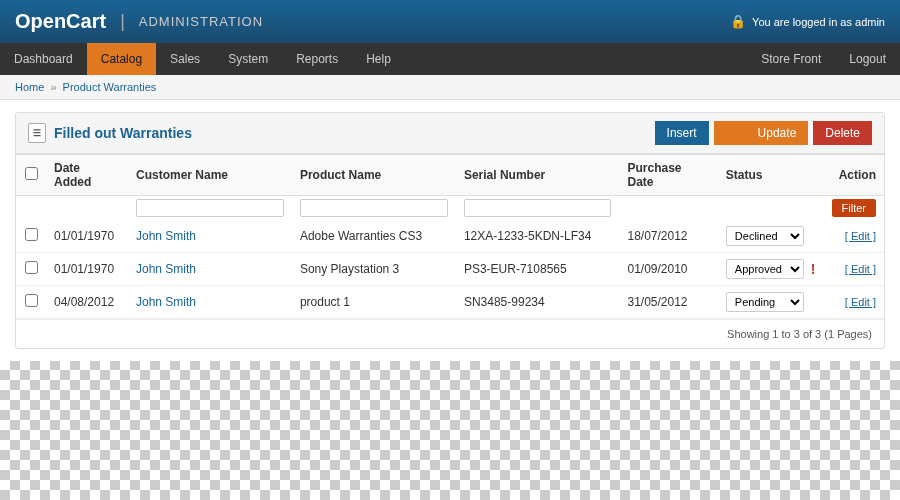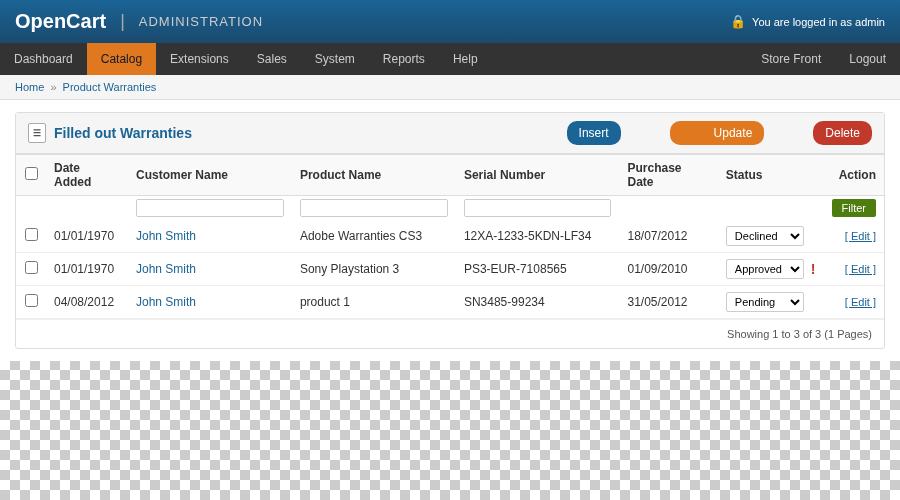--- a/index.html
+++ b/index.html
@@ -147,29 +147,28 @@
       position: relative;
     }
     .panel-buttons {
       display: flex;
       gap: 5px;
     }
     .btn {
       padding: 5px 12px;
       font-size: 12px;
       border: none;
-      border-radius: 10px;
+      border-radius: 0;
       cursor: pointer;
       color: #fff;
-      margin-left: 44px;
     }
     .btn-primary { background: #1a6496; }
     .btn-warning { background: #e07820; padding-left: 44px; }
     .btn-danger { background: #c0392b; }
-    .btn-filter { background: #4d7c0f; color: #fff; padding: 3px 10px; font-size: 11px; border: none; border-radius: 2px; cursor: pointer; }
+    .btn-filter { background: #c2410c; color: #fff; padding: 3px 10px; font-size: 11px; border: none; border-radius: 2px; cursor: pointer; }
 
     
     .table-wrapper { overflow: auto; }
     table {
       width: 100%;
       border-collapse: collapse;
       font-size: 12px;
     }
     thead th {
       background: #f9f9f9;
@@ -235,21 +234,20 @@
     <div class="header-right">
       <span class="lock-icon">🔒</span>
       <span>You are logged in as admin</span>
     </div>
   </div>
 
   <div class="navbar">
     <div class="nav-left">
       <a class="nav-item">Dashboard</a>
       <a class="nav-item active">Catalog</a>
-      <a class="nav-item">Extensions</a>
       <a class="nav-item">Sales</a>
       <a class="nav-item">System</a>
       <a class="nav-item">Reports</a>
       <a class="nav-item">Help</a>
     </div>
     <div class="nav-right">
       <a class="nav-item">Store Front</a>
       <a class="nav-item">Logout</a>
     </div>
   </div>

